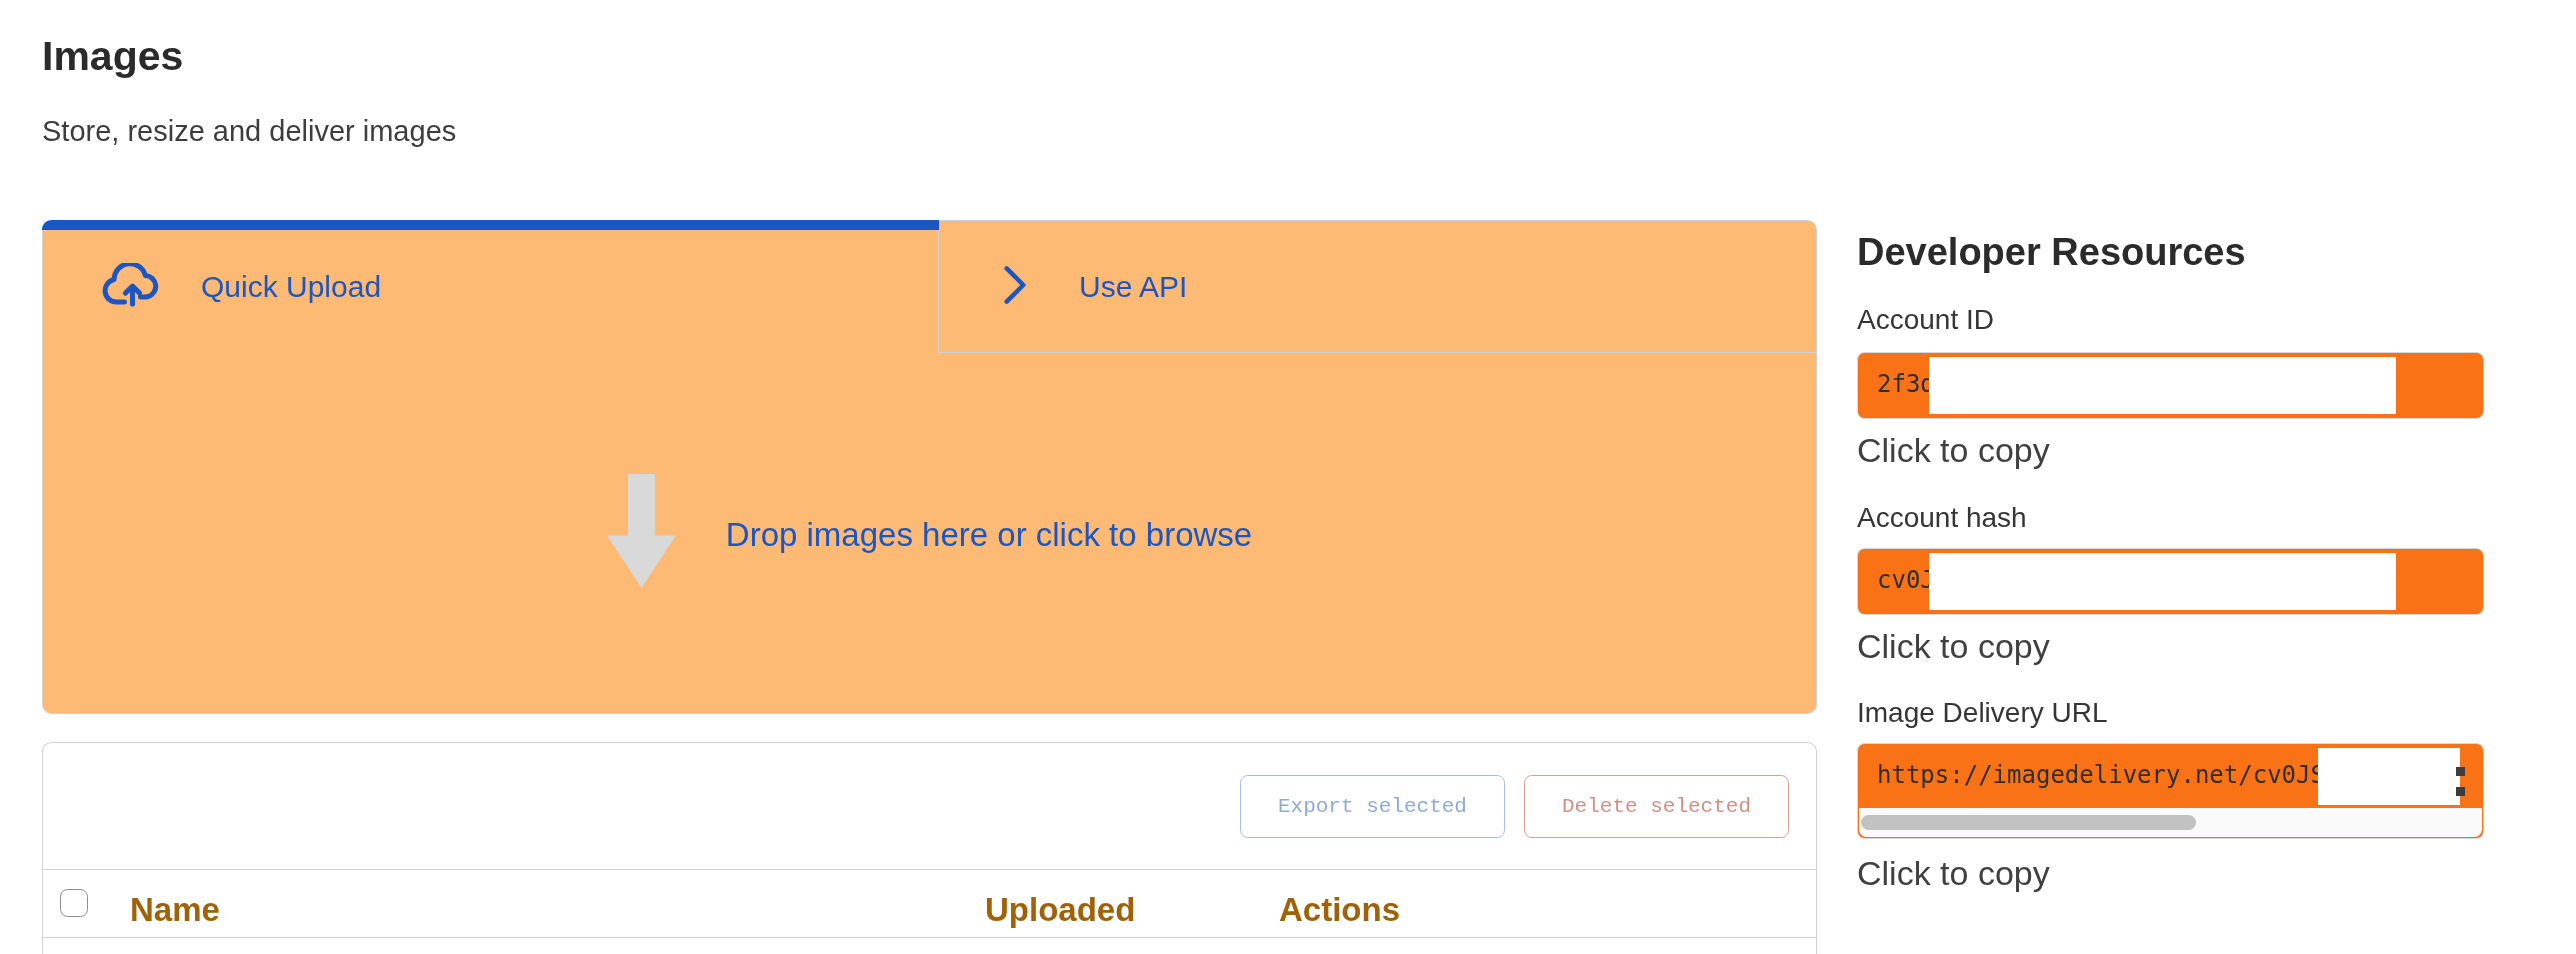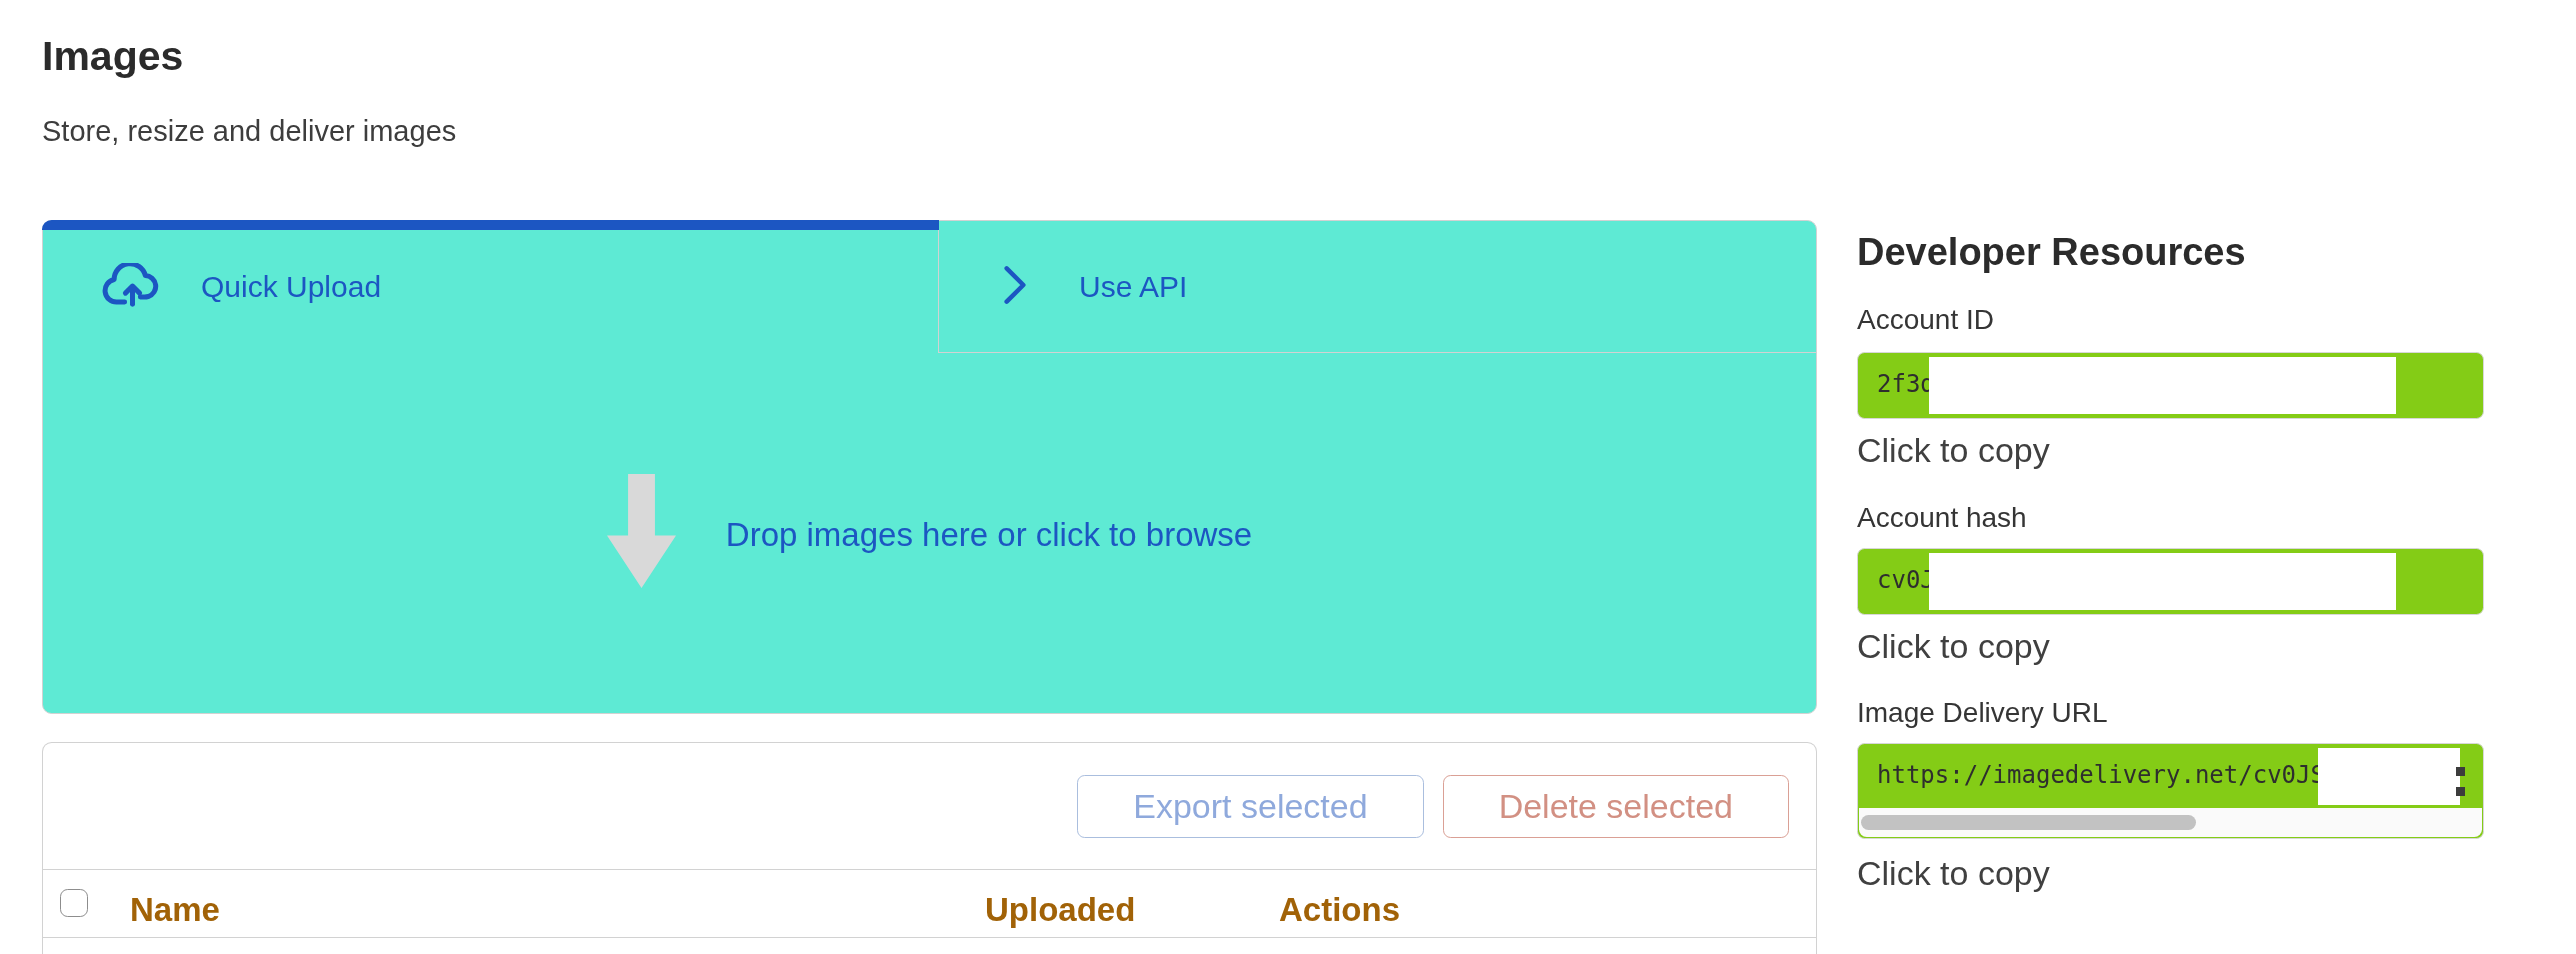--- a/index.html
+++ b/index.html
@@ -7,21 +7,21 @@
   .page {
     position:relative; width:2576px; height:954px; overflow:hidden;
     background:#ffffff; font-family:"Liberation Sans", sans-serif; color:#2f2f2f;
   }
   .page-title { position:absolute; left:42px; top:33px; font-size:41px; font-weight:700; color:#2b2b2b; }
   .page-subtitle { position:absolute; left:42px; top:115px; font-size:29px; color:#3d3d3d; }
 
   
   .upload-panel {
     position:absolute; left:42px; top:220px; width:1775px; height:494px;
-    border:1px solid #d2d2d2; border-radius:9.6px; background:#5eead4;
+    border:1px solid #d2d2d2; border-radius:9.6px; background:#fdba74;
   }
   .tab-row { display:flex; height:132px; }
   .tab { display:flex; align-items:center; cursor:pointer; }
   .tab-quick { position:relative; width:895px; padding-left:58px; gap:37px; }
   .active-bar {
     position:absolute; left:-1px; top:-1px; width:897px; height:9.6px;
     background:#1c56c2; border-top-left-radius:9.6px;
   }
   .tab-api {
     flex:1; border-left:1px solid #d2d2d2; border-bottom:1px solid #d2d2d2;
@@ -36,42 +36,42 @@
   
   .table-card {
     position:absolute; left:42px; top:742px; width:1775px; height:250px;
     border:1px solid #d2d2d2; border-bottom:none; border-radius:9.6px 9.6px 0 0; background:#fff;
   }
   .toolbar {
     height:127px; display:flex; justify-content:flex-end; align-items:center;
     gap:19px; padding-right:27px; border-bottom:1px solid #d2d2d2;
   }
   .btn {
-    height:63px; padding:0 55px; font-size:34px; background:#fff;
-    border-radius:7.7px; font-family:Liberation Sans, sans-serif; cursor:pointer;
+    height:63px; padding:0 37px; font-size:21px; background:#fff;
+    border-radius:7.7px; font-family:Liberation Mono, monospace; cursor:pointer;
   }
   .btn-export { border:1px solid #aabede; color:#8fa9dc; }
   .btn-delete { border:1px solid #daa095; color:#d29083; }
   .table-header { position:relative; height:68px; border-bottom:1px solid #d2d2d2; }
   .checkbox {
     position:absolute; left:17.3px; top:19px; width:28px; height:28px;
     border:1.9px solid #8d8d8d; border-radius:7.7px; background:#fff; cursor:pointer;
   }
   .col { position:absolute; top:21px; font-size:33px; font-weight:700; color:#a16207; }
   .col-name { left:87px; }
   .col-uploaded { left:942px; }
   .col-actions { left:1224px;margin-left:12px; }
 
   
   .dev { position:absolute; left:1857px; top:231px; width:627px; }
   .dev-title { position:absolute; left:0; top:0; font-size:38px; font-weight:700; color:#2b2b2b; }
   .field-label { position:absolute; left:0; font-size:28px; color:#353535; }
   .lbl-1 { top:73px; } .lbl-2 { top:271px; } .lbl-3 { top:466px; }
   .codebox {
-    position:absolute; left:0; width:627px; background:#84cc16;
+    position:absolute; left:0; width:627px; background:#f97316;
     border:1px solid #d7d7d7; border-radius:7.7px; cursor:pointer;
     font-family:"DejaVu Sans Mono", monospace; font-size:24px; color:#2e2e2e;
   }
   .box-1 { top:121px; height:67px; line-height:63px; padding-left:19px; }
   .box-2 { top:317px; height:67px; line-height:63px; padding-left:19px; }
   .box-3 { top:512px; height:96px; }
   .box-3 .code-text { position:absolute; left:19px; top:17.3px; white-space:nowrap; }
   .redaction { position:absolute; background:#ffffff; top:3.8px; bottom:3.8px; }
   .red-1, .red-2 { left:71px; width:467px; }
   .red-3 { left:460px; width:142px; bottom:33px; }

